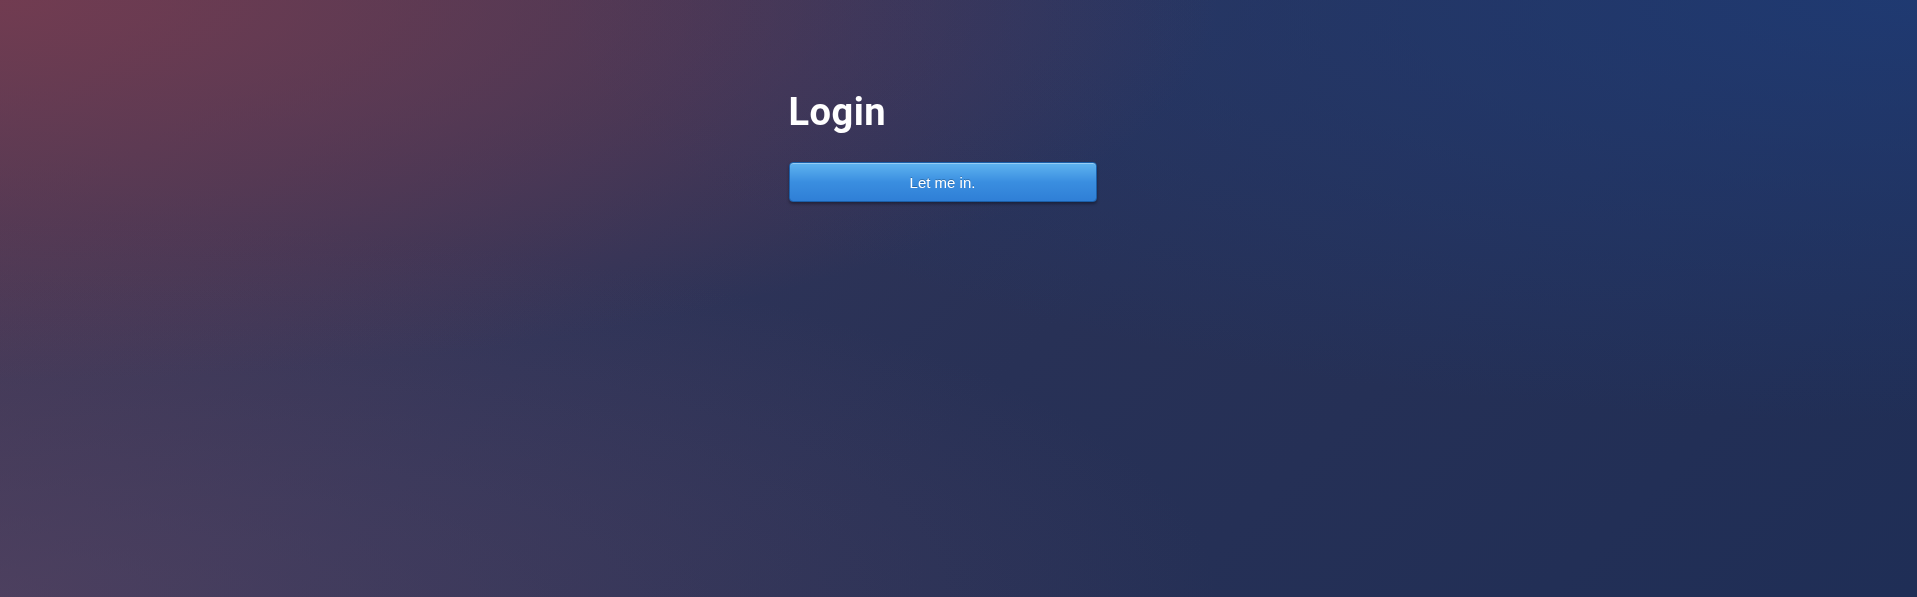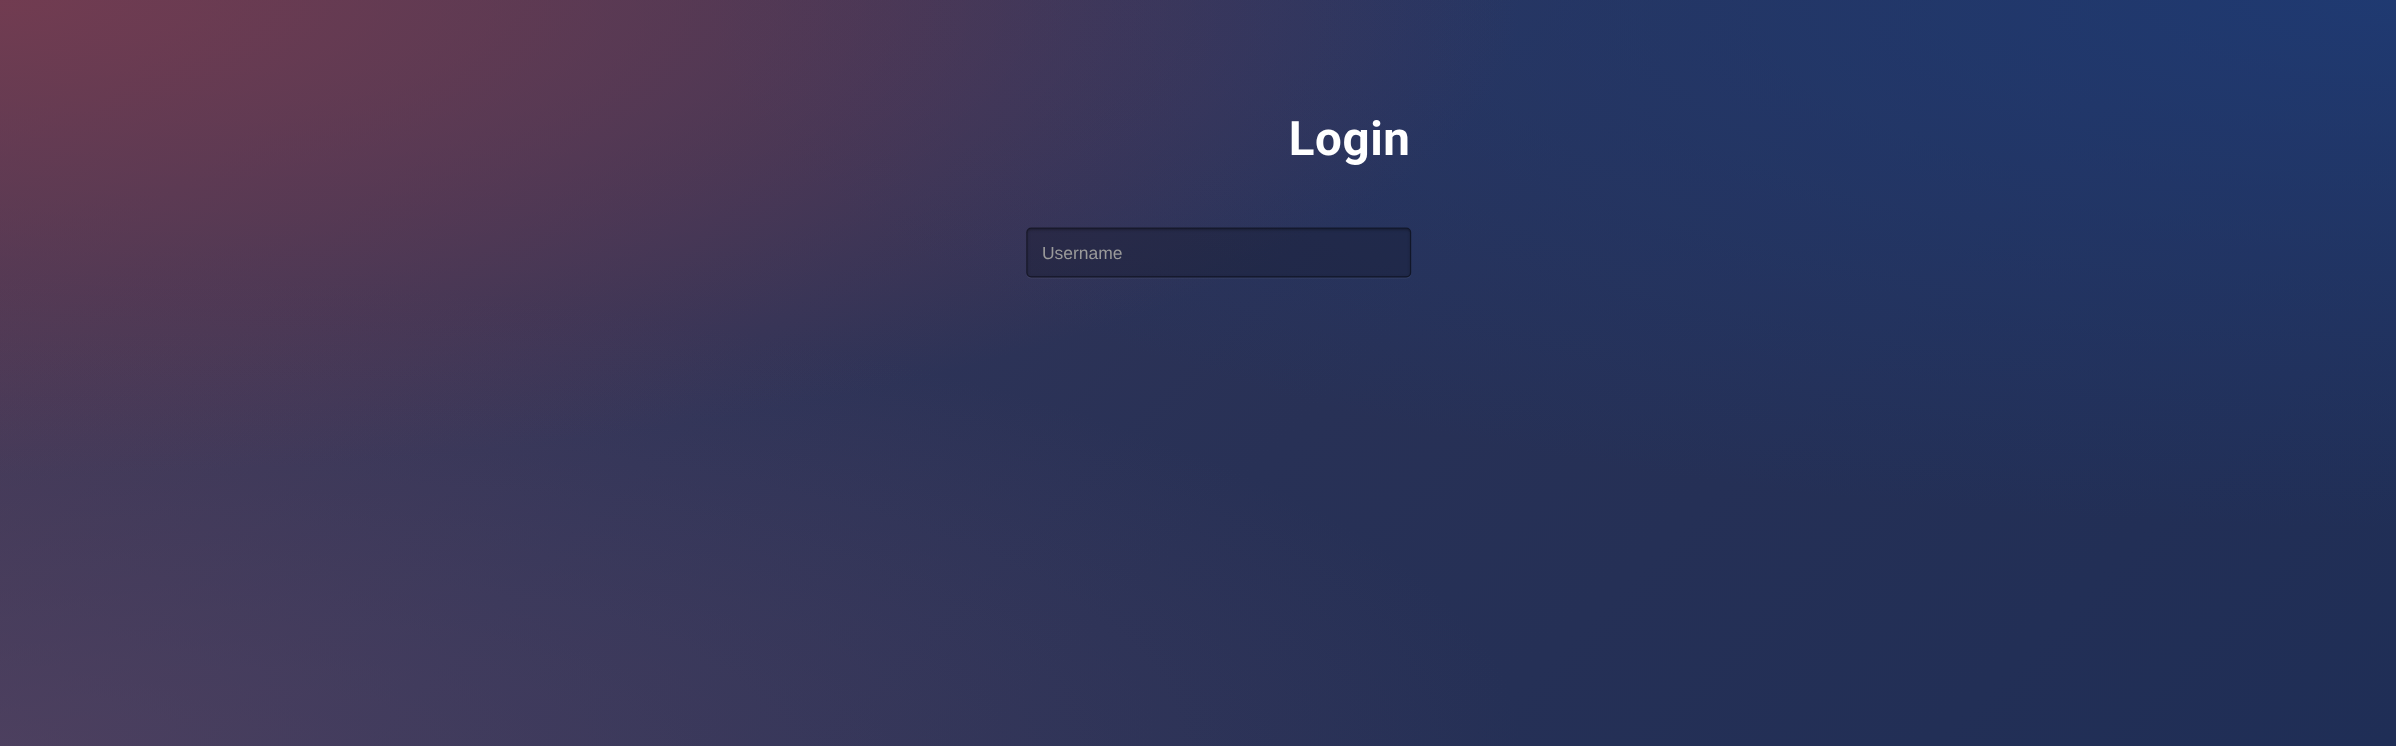--- a/index.html
+++ b/index.html
@@ -20,22 +20,21 @@
     }
 
     .login-container {
       position: absolute;
       left: 50%;
       top: 90px;
       transform: translateX(-50%);
       width: 340px;
       display: flex;
       flex-direction: column;
-      align-items: flex-end;
-      gap: 20px;
+      align-items: flex-start;
     }
 
     .login-title {
       font-size: 38px;
       font-weight: 700;
       color: #ffffff;
       margin-bottom: 28px;
       letter-spacing: 0.5px;
     }
 
@@ -75,15 +74,15 @@
       box-shadow: 0 2px 3px rgba(0,0,0,0.35), inset 0 1px 0 rgba(255,255,255,0.35);
       text-shadow: 0 -1px 0 rgba(0,0,0,0.25);
     }
   </style>
 </head>
 <body>
 
 <div class="login-container">
   <h1 class="login-title">Login</h1>
   <form class="login-form">
-    <input type="text" class="text-input" placeholder="Username" style="">
+    <button type="button" class="submit-button">Let me in.</button>
   </form>
 </div>
 
 </body></html>

